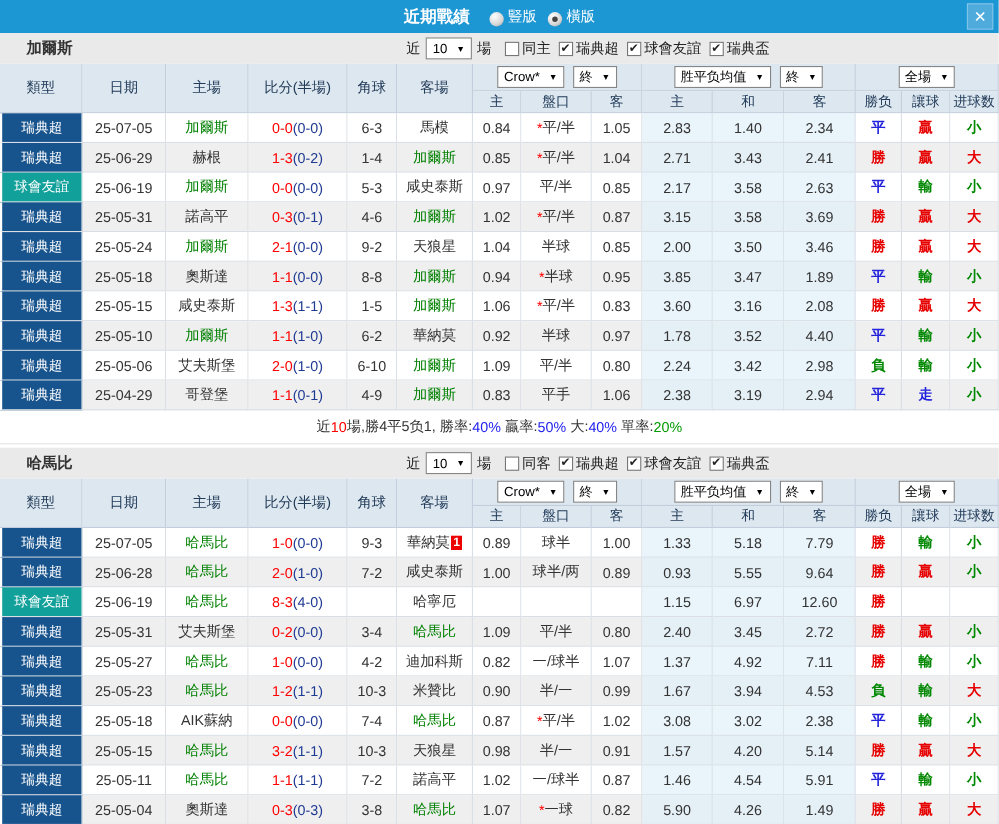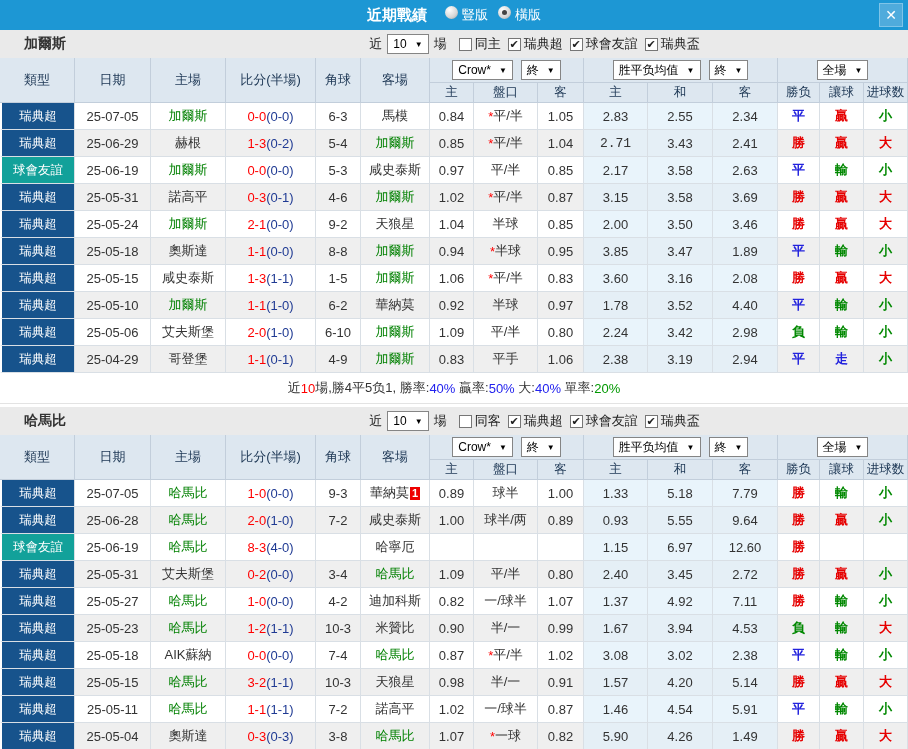--- a/index.html
+++ b/index.html
@@ -5,21 +5,21 @@
   * { box-sizing: border-box; }
   html,body { margin:0; padding:0; }
   body {
     width:908px; height:749px; overflow:hidden; background:#fff;
     font-family:"Liberation Sans","DejaVu Sans",sans-serif;
   }
   
   .topbar { height:30px; background:#1d97d4; position:relative;
     display:flex; align-items:center; justify-content:center; color:#fff; }
   .tb-title { font-weight:bold; font-size:15px; margin-right:8px; }
-  .radio-group { display:inline-flex; align-items:flex-start; }
+  .radio-group { display:inline-flex; align-items:flex-end; }
   .radio { position:relative; width:13px; height:13px; border-radius:50%;
     background:radial-gradient(circle at 35% 30%, #ffffff, #d6d6d6 60%, #9a9a9a);
     display:inline-block; margin:0 4px 0 10px; }
   .radio.selected::after { content:""; position:absolute; left:4px; top:4px;
     width:5px; height:5px; border-radius:50%; background:#444; }
   .radio-label { font-size:13px; }
   .close-btn { position:absolute; right:5px; top:3px; width:24px; height:24px;
     background:#4fabdc; border:1px solid #7ec4e8; color:#fff; font-weight:bold;
     display:flex; align-items:center; justify-content:center; font-size:14px; cursor:pointer; }
   
@@ -159,51 +159,51 @@
       <div class="bc" style="grid-area: 3 / 6;">
         <span class="teamname">馬模</span>
       </div>
       <div class="bc" style="grid-area: 3 / 7;">0.84</div>
       <div class="bc" style="grid-area: 3 / 8;">
         <span class="star">*</span>
         <span>平/半</span>
       </div>
       <div class="bc" style="grid-area: 3 / 9;">1.05</div>
       <div class="bc avg" style="grid-area: 3 / 10;">2.83</div>
-      <div class="bc avg" style="grid-area: 3 / 11;">2.55</div>
+      <div class="bc avg" style="grid-area: 3 / 11;">1.40</div>
       <div class="bc avg" style="grid-area: 3 / 12;">2.34</div>
       <div class="bc" style="grid-area: 3 / 13;">
         <span class="out" style="color: rgb(34, 34, 221);">平</span>
       </div>
       <div class="bc" style="grid-area: 3 / 14;">
         <span class="out" style="color: rgb(230, 0, 0);">贏</span>
       </div>
       <div class="bc" style="grid-area: 3 / 15;">
         <span class="out" style="color: rgb(0, 136, 0);">小</span>
       </div>
       <div class="bc c-type league" style="grid-area: 4 / 1;">瑞典超</div>
       <div class="bc alt" style="grid-area: 4 / 2;">25-06-29</div>
       <div class="bc alt" style="grid-area: 4 / 3;">
         <span class="teamname">赫根</span>
       </div>
       <div class="bc alt" style="grid-area: 4 / 4;">
         <span class="score-main">1-3</span>
         <span class="score-half">(0-2)</span>
       </div>
-      <div class="bc alt" style="grid-area: 4 / 5;">5-4</div>
+      <div class="bc alt" style="grid-area: 4 / 5;">1-4</div>
       <div class="bc alt" style="grid-area: 4 / 6;">
         <span class="teamname active">加爾斯</span>
       </div>
       <div class="bc alt" style="grid-area: 4 / 7;">0.85</div>
       <div class="bc alt" style="grid-area: 4 / 8;">
         <span class="star">*</span>
         <span>平/半</span>
       </div>
       <div class="bc alt" style="grid-area: 4 / 9;">1.04</div>
-      <div class="bc avg alt" style="grid-area: 4 / 10; font-family: Liberation Mono, monospace;">2.71</div>
+      <div class="bc avg alt" style="grid-area: 4 / 10;">2.71</div>
       <div class="bc avg alt" style="grid-area: 4 / 11;">3.43</div>
       <div class="bc avg alt" style="grid-area: 4 / 12;">2.41</div>
       <div class="bc alt" style="grid-area: 4 / 13;">
         <span class="out" style="color: rgb(230, 0, 0);">勝</span>
       </div>
       <div class="bc alt" style="grid-area: 4 / 14;">
         <span class="out" style="color: rgb(230, 0, 0);">贏</span>
       </div>
       <div class="bc alt" style="grid-area: 4 / 15;">
         <span class="out" style="color: rgb(230, 0, 0);">大</span>

